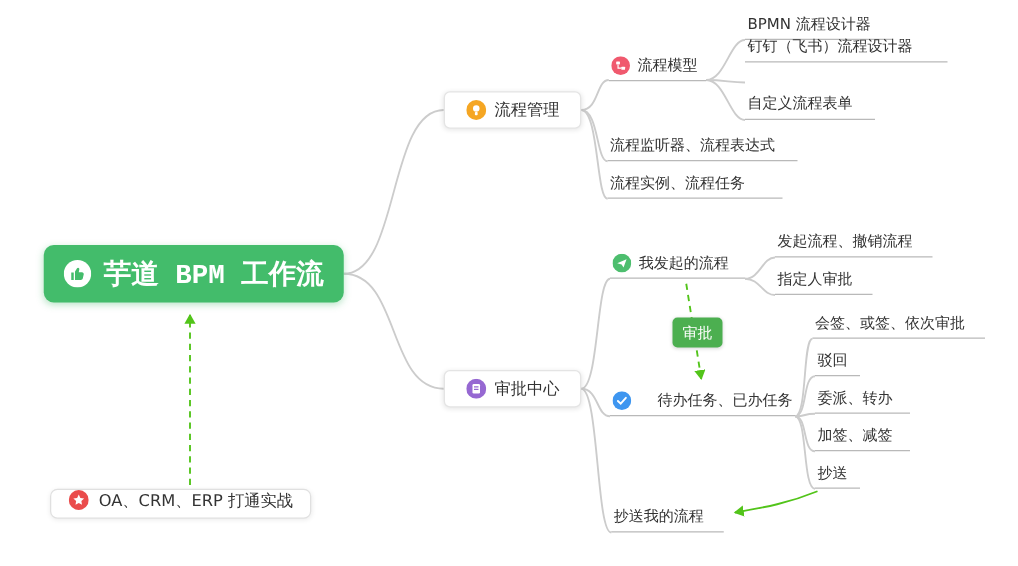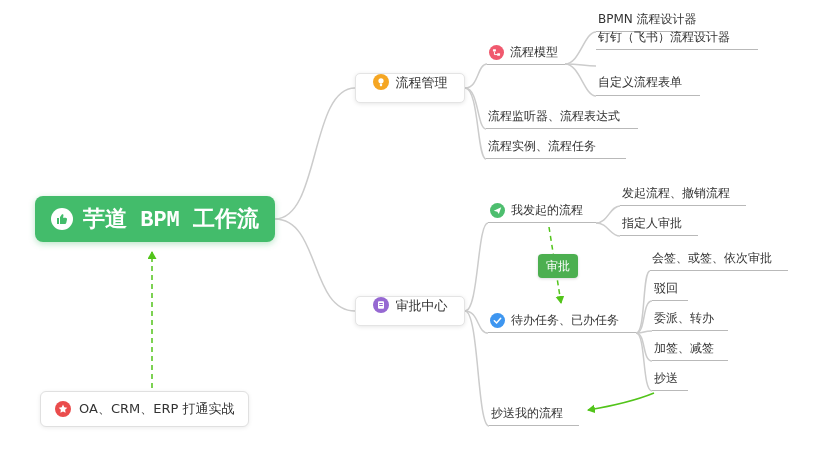--- a/index.html
+++ b/index.html
@@ -11,36 +11,36 @@
   .root-node {
     position:absolute; left:35px; top:196px; width:240px; height:46px;
     background:#43BC6B; border-radius:8px; display:flex; align-items:center;
     gap:10px; padding:0 16px; color:#fff; font-size:22px; font-weight:bold;
     box-shadow:0 2px 6px rgba(60,180,100,.35); cursor:pointer;font-family:Liberation Mono, monospace;
   }
   .topic {
     position:absolute; width:110px; height:30px; background:#fff;
     border:1px solid #e4e4e4; border-radius:5px;
     box-shadow:0 1px 4px rgba(0,0,0,.10);
-    display:flex; justify-content:center; gap:7px;
+    display:flex; align-items:center; justify-content:center; gap:7px;
     font-size:13px; color:#333; cursor:pointer;
   }
   .u-node {
     position:absolute; height:21px; display:flex; align-items:center; gap:6px;
     padding:0 2px 4px 2px; border-bottom:1.5px solid #b9b9b9;
     font-size:12px; color:#333; white-space:nowrap; cursor:pointer;
   }
   .badge {
     position:absolute; left:538px; top:254px; background:#4CAF50; color:#fff;
     font-size:12px; line-height:1; padding:6px 8px; border-radius:4px; cursor:pointer;
     box-shadow:0 1px 3px rgba(0,0,0,.15);
   }
   .note-node {
-    position:absolute; left:40px; top:391px; height:36px; display:flex;
-    align-items:center; gap:8px; padding:0 14px; background:#fff;
+    position:absolute; left:40px; top:391px; height:24px; display:flex;
+    align-items:flex-start; gap:8px; padding:0 14px; background:#fff;
     border:1px solid #e0e0e0; border-radius:6px;
     box-shadow:0 1px 4px rgba(0,0,0,.08); font-size:13px; color:#333; cursor:pointer;
   }
   .ic { display:inline-flex; flex:0 0 auto; line-height:0; }
 </style>
 </head>
 <body>
 
 <div class="canvas">
 
@@ -153,21 +153,21 @@
     <span>发起流程、撤销流程</span>
   </div>
   <div class="u-node" style="left:620px; top:215px; width:78px;">
     <span>指定人审批</span>
   </div>
 
   <div class="badge">
     <span>审批</span>
   </div>
 
-  <div class="u-node" style="left:488px; top:312px; width:148px;">
+  <div class="u-node" style="left:488px; top:312px; width:148px;justify-content:space-between;">
     <span class="ic">
       <svg width="15" height="15" viewBox="0 0 16 16">
           <circle cx="8" cy="8" r="8" fill="#3E96F0"></circle>
           <path d="M4.6 8.3 7 10.6 11.4 5.6" stroke="#fff" stroke-width="1.6" fill="none" stroke-linecap="round"></path>
         </svg>
     </span>
     <span>待办任务、已办任务</span>
   </div>
 
   <div class="u-node" style="left:650px; top:250px; width:138px;">

